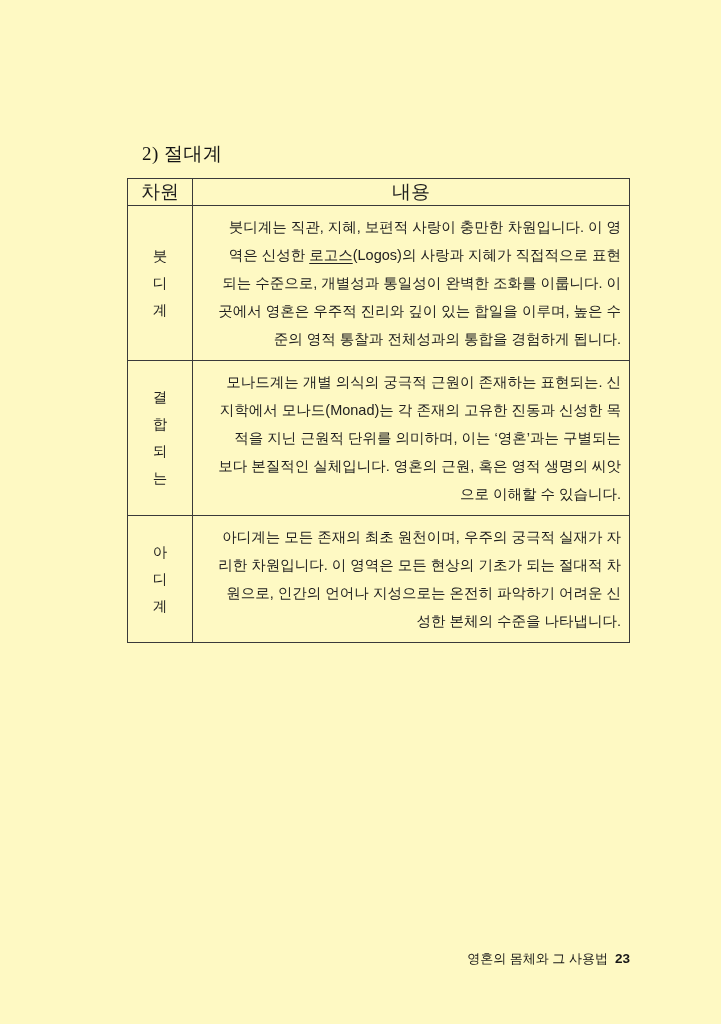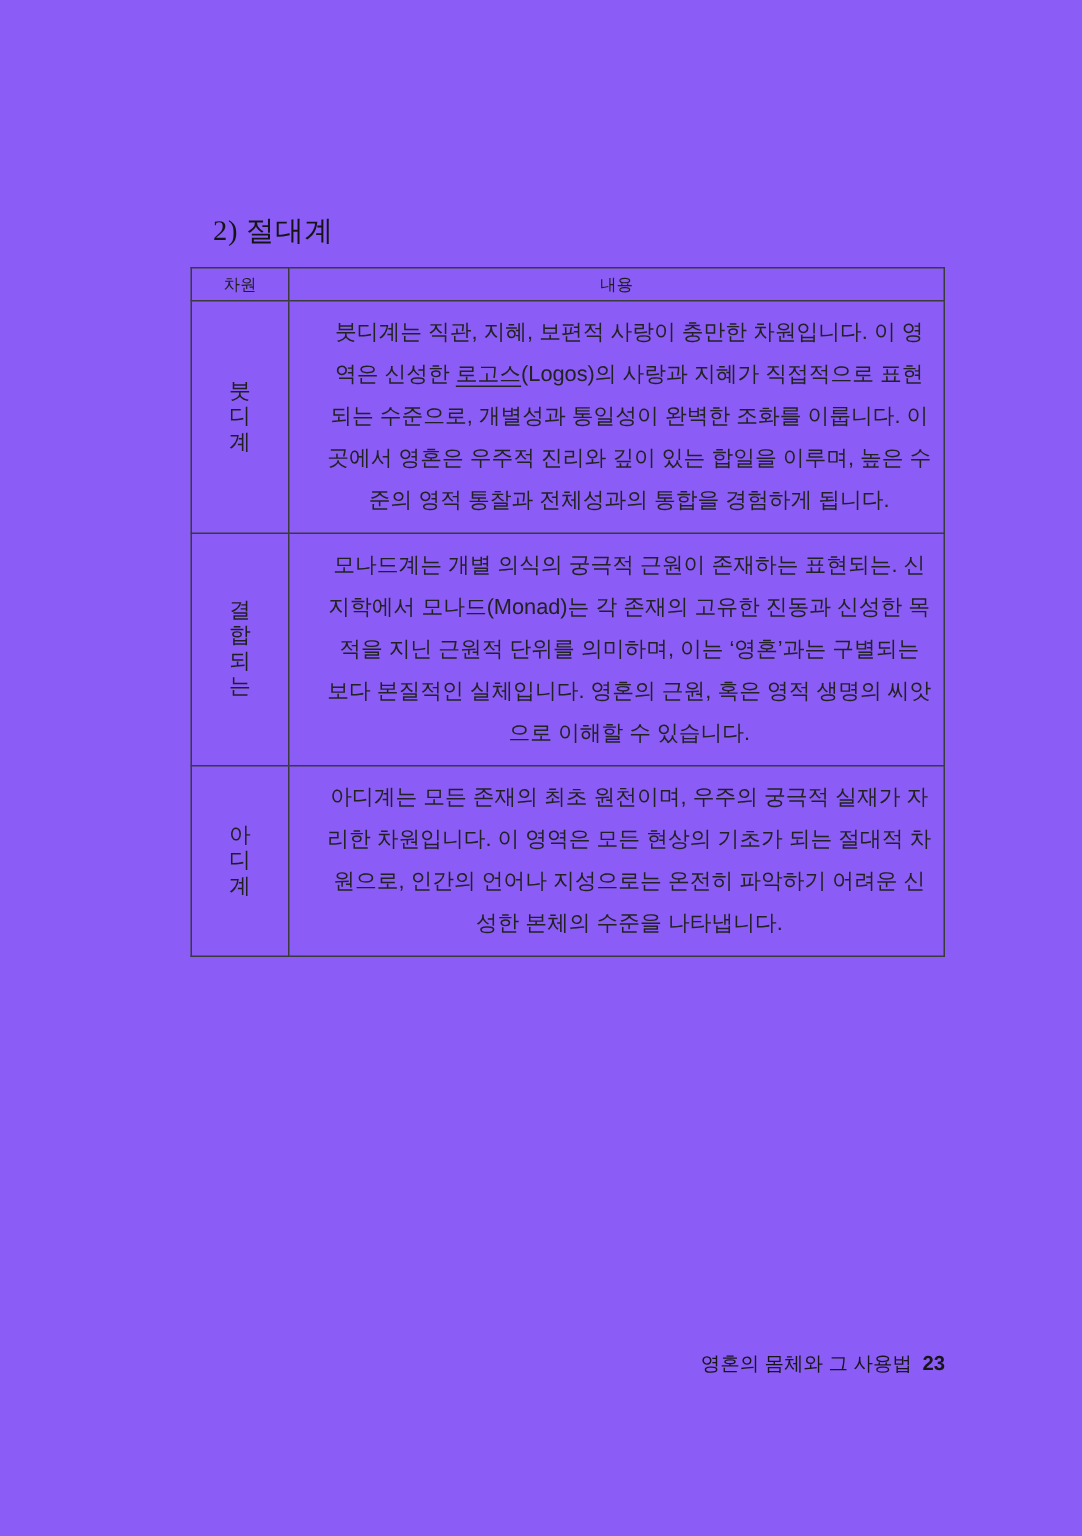--- a/index.html
+++ b/index.html
@@ -3,21 +3,21 @@
 <meta charset="utf-8">
 <style>
   * { margin: 0; padding: 0; box-sizing: border-box; }
   html, body { background: #ffffff; }
   body { font-family: "Liberation Sans", sans-serif; }
 
   .page {
     position: relative;
     width: 721px;
     height: 1024px;
-    background: #8b5cf6;
+    background: #fef9c3;
     overflow: hidden;
   }
 
   .page-title {
     position: absolute;
     left: 142px;
     top: 141px;
     font-family: "Liberation Serif", serif;
     font-size: 19px;
     font-weight: 500;
@@ -38,54 +38,54 @@
   table.dim-table td {
     border: 1px solid #3a3a3a;
     color: #222222;
     font-size: 14.5px;
     vertical-align: middle;
   }
   th.col-dimension { width: 65px; }
   tr.header-row th {
     height: 22px;
     font-weight: 400;
-    font-size: 11px;
+    font-size: 19px;
     color: #1f1f1f;
   }
   td.dimension-cell {
     text-align: center;
     padding: 4px 0;
   }
   td.dimension-cell .stacked {
     display: block;
     width: 1.2em;
     margin: 0 auto;
     word-break: break-all;
-    line-height: 17px;
+    line-height: 27px;
     text-align: center;
     color: #1f1f1f;
   }
   td.content-cell {
     padding: 7px 8px 7px 25px;
     line-height: 28px;
     vertical-align: top;
-    text-align: center;
+    text-align: right;
     color: #242424;
   }
   td.content-cell span.u { text-decoration: underline; text-underline-offset: 3px; }
 
   .row-buddhic  td { height: 145px; }
   .row-atmic    td { height: 110px; }
   .row-monadic  td { height: 116px; }
   .row-adi      td { height: 116px; }
 
   .page-footer {
     position: absolute;
     right: 91px;
-    top: 900px;
+    top: 950px;
     font-size: 13px;
     color: #161616;
     white-space: nowrap;
   }
   .page-footer .book-title { font-weight: 400; }
   .page-footer .page-number {
     font-weight: 700;
     font-size: 13.5px;
     margin-left: 7px;
   }

